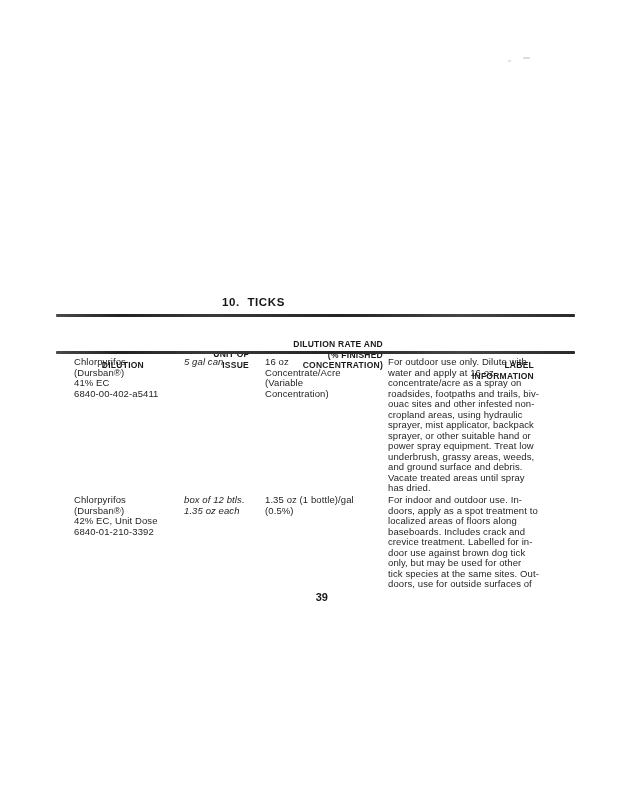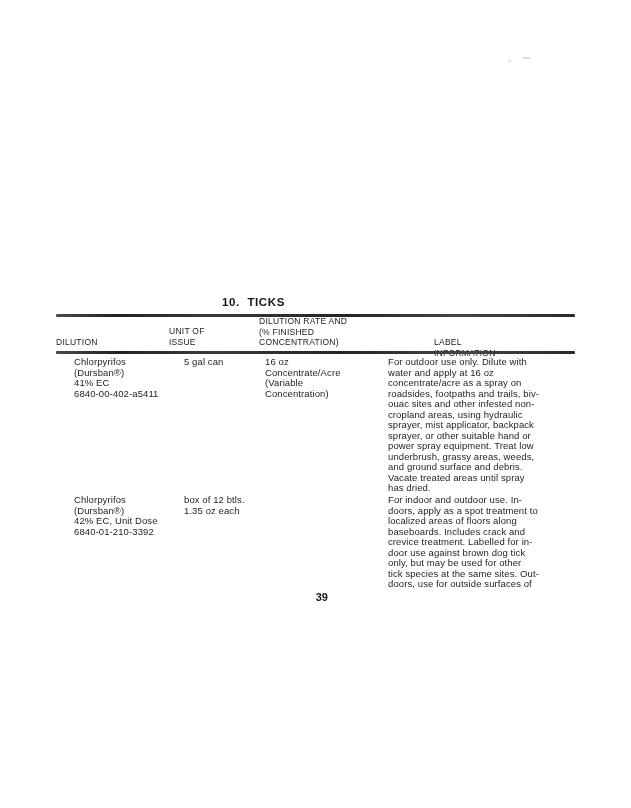--- a/index.html
+++ b/index.html
@@ -29,44 +29,45 @@
     left: 56px;
     width: 519px;
     height: 2.5px;
     background: linear-gradient(90deg, #4a4a4a, #222 12%, #3a3a3a 30%, #242424 55%, #454545 78%, #2a2a2a);
     border-radius: 1px;
   }
   .rule-top { top: 314px; }
   .rule-mid { top: 351px; }
   .th {
     position: absolute;
-    font-weight: normal;
+    font-weight: bold;
     font-size: 8.5px;
     line-height: 10.5px;
     letter-spacing: 0.25px;
-    text-align: left;
+    text-align: right;
     white-space: pre-line;
     color: #1a1a1a;
+    margin-top: 23px;
   }
   .th-pesticide { left: 56px;  width: 88px;  top: 337px; }
   .th-unit      { left: 169px; width: 80px;  top: 326px; }
   .th-dilution  { left: 259px; width: 124px; top: 316px; }
   .th-label     { left: 434px; width: 100px; top: 337px; }
   .cell {
     position: absolute;
     font-size: 9.5px;
     line-height: 10.5px;
     white-space: pre-line;
     letter-spacing: 0.1px;
     color: #1e1e1e;
   }
   .row1 { top: 357px; }
   .row2 { top: 495px; }
   .col-pesticide { left: 74px;  width: 130px; }
-  .col-unit      { left: 184px; width: 96px;  }
+  .col-unit      { left: 184px; width: 96px; font-style: italic;  }
   .col-dilution  { left: 265px; width: 122px; }
   .col-label     { left: 388px; width: 172px; }
   .page-number {
     position: absolute;
     top: 591px;
     left: 284px;
     width: 44px;
     text-align: right;
     font-weight: bold;
     font-size: 11px;
@@ -126,20 +127,22 @@
 and ground surface and debris.
 Vacate treated areas until spray
 has dried.</div>
 
   <div class="cell row2 col-pesticide">Chlorpyrifos
 (Dursban®)
 42% EC, Unit Dose
 6840-01-210-3392</div>
   <div class="cell row2 col-unit">box of 12 btls.
 1.35 oz each</div>
+  <div class="cell row2 col-dilution">1.35 oz (1 bottle)/gal
+(0.5%)</div>
   <div class="cell row2 col-label">For indoor and outdoor use. In-
 doors, apply as a spot treatment to
 localized areas of floors along
 baseboards. Includes crack and
 crevice treatment. Labelled for in-
 door use against brown dog tick
 only, but may be used for other
 tick species at the same sites. Out-
 doors, use for outside surfaces of</div>
 

